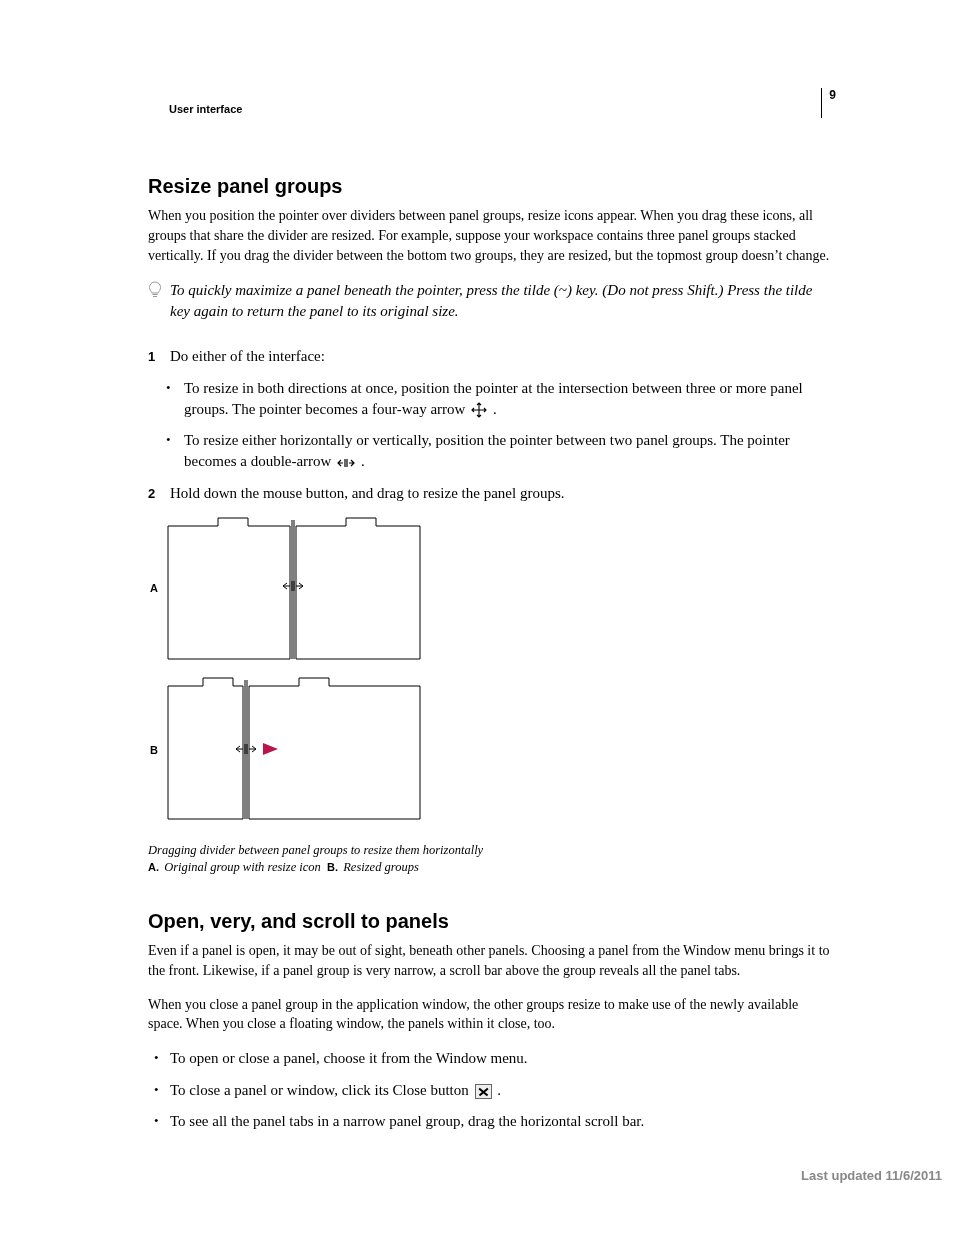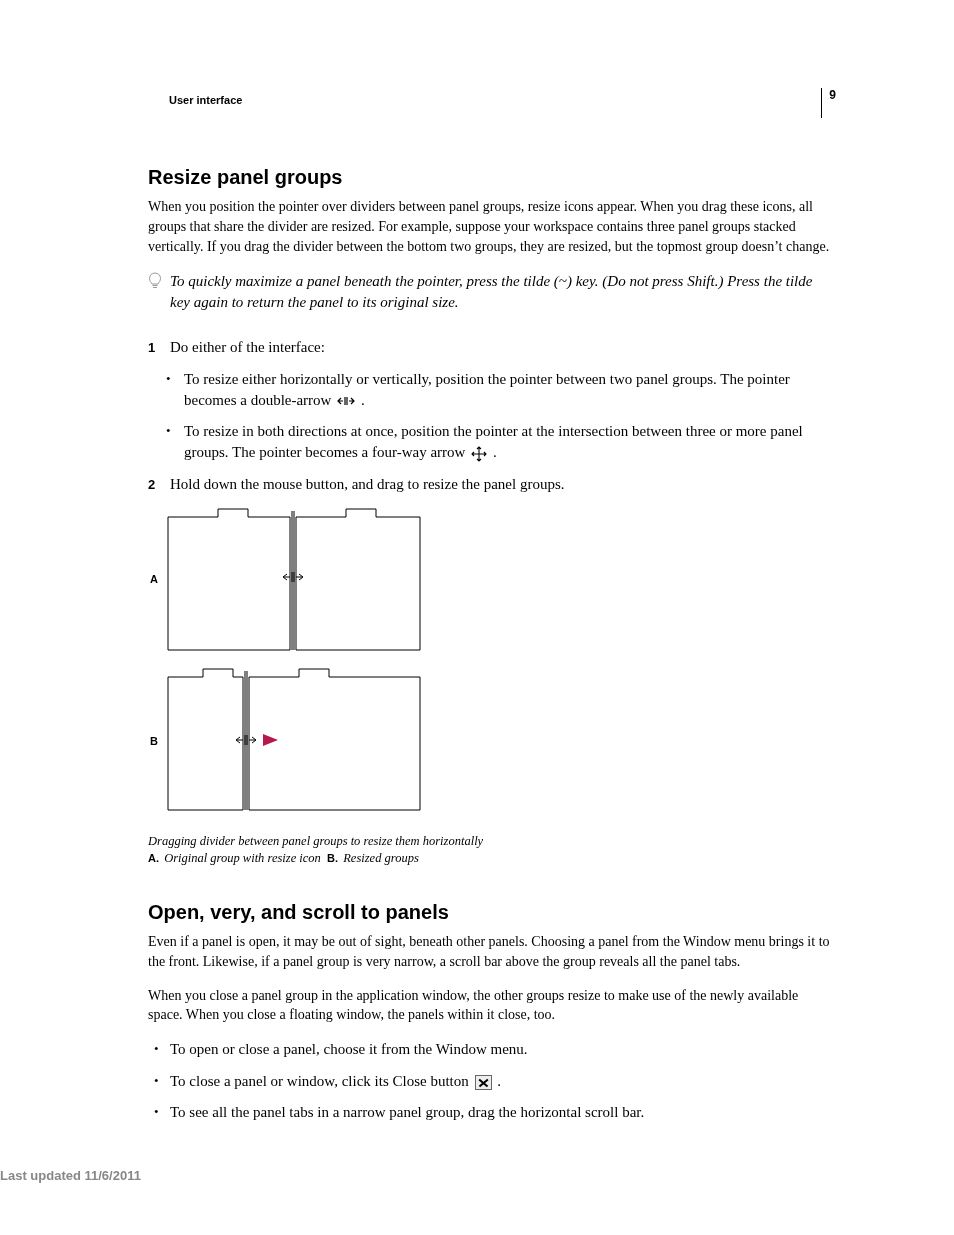--- a/index.html
+++ b/index.html
@@ -20,21 +20,21 @@
     font-family: "Myriad Pro", Arial, sans-serif;
     font-size: 10.5px;
     letter-spacing: 0.4px;
     color: #333;
   }
   .header-sub {
     font-family: "Myriad Pro", Arial, sans-serif;
     font-size: 11px;
     font-weight: 700;
     color: #000;
-    margin-top: 6px;
+    margin-top: 15px;
     padding-left: 21px;
   }
   .page-no {
     position: absolute;
     top: 88px;
     right: 118px;
     font-family: "Myriad Pro", Arial, sans-serif;
     font-size: 12px;
     font-weight: 700;
   }
@@ -137,22 +137,22 @@
     content: "";
     position: absolute;
     left: 2px; right: 2px; top: 6px;
     height: 1.5px; background: #000;
   }
   .close-box::before { transform: rotate(40deg); }
   .close-box::after  { transform: rotate(-40deg); }
   .footer {
     position: absolute;
     bottom: 52px;
-    left: 0; right: 0;
-    text-align: left;
+    left: 0; right: 12px;
+    text-align: right;
     font-family: "Myriad Pro", Arial, sans-serif;
     font-weight: 600;
     font-size: 13px;
     color: #888;
     margin-top: 27px;
   }
   .fig-label {
     font-family: "Myriad Pro", Arial, sans-serif;
     font-weight: 700;
     font-size: 11px;
@@ -182,30 +182,30 @@
 
   <ol class="steps">
     <li>
       <span class="num">1</span>
       <span>Do either of the interface:</span>
     </li>
   </ol>
 
   <ul class="bullets inner">
     <li>
+      <span>To resize in both directions at once, position the pointer at the intersection between three or more panel groups. The pointer becomes a four-way arrow </span>
+      <svg class="inline-icon" width="16" height="16" viewBox="0 0 16 16">
+        <path d="M8 1 L8 15 M1 8 L15 8 M6 3 L8 1 L10 3 M6 13 L8 15 L10 13 M3 6 L1 8 L3 10 M13 6 L15 8 L13 10" stroke="#000" stroke-width="1.1" fill="none"></path>
+      </svg>
+      <span>.</span>
+    </li>
+    <li>
       <span>To resize either horizontally or vertically, position the pointer between two panel groups. The pointer becomes a double-arrow </span>
       <svg class="inline-icon" width="18" height="10" viewBox="0 0 18 10">
         <path d="M1 5 L6 5 M4 2 L1 5 L4 8 M8 1 L8 9 M10 1 L10 9 M12 5 L17 5 M14 2 L17 5 L14 8" stroke="#000" stroke-width="1.2" fill="none"></path>
-      </svg>
-      <span>.</span>
-    </li>
-    <li>
-      <span>To resize in both directions at once, position the pointer at the intersection between three or more panel groups. The pointer becomes a four-way arrow </span>
-      <svg class="inline-icon" width="16" height="16" viewBox="0 0 16 16">
-        <path d="M8 1 L8 15 M1 8 L15 8 M6 3 L8 1 L10 3 M6 13 L8 15 L10 13 M3 6 L1 8 L3 10 M13 6 L15 8 L13 10" stroke="#000" stroke-width="1.1" fill="none"></path>
       </svg>
       <span>.</span>
     </li>
   </ul>
 
   <ol class="steps">
     <li>
       <span class="num">2</span>
       <span>Hold down the mouse button, and drag to resize the panel groups.</span>
     </li>

